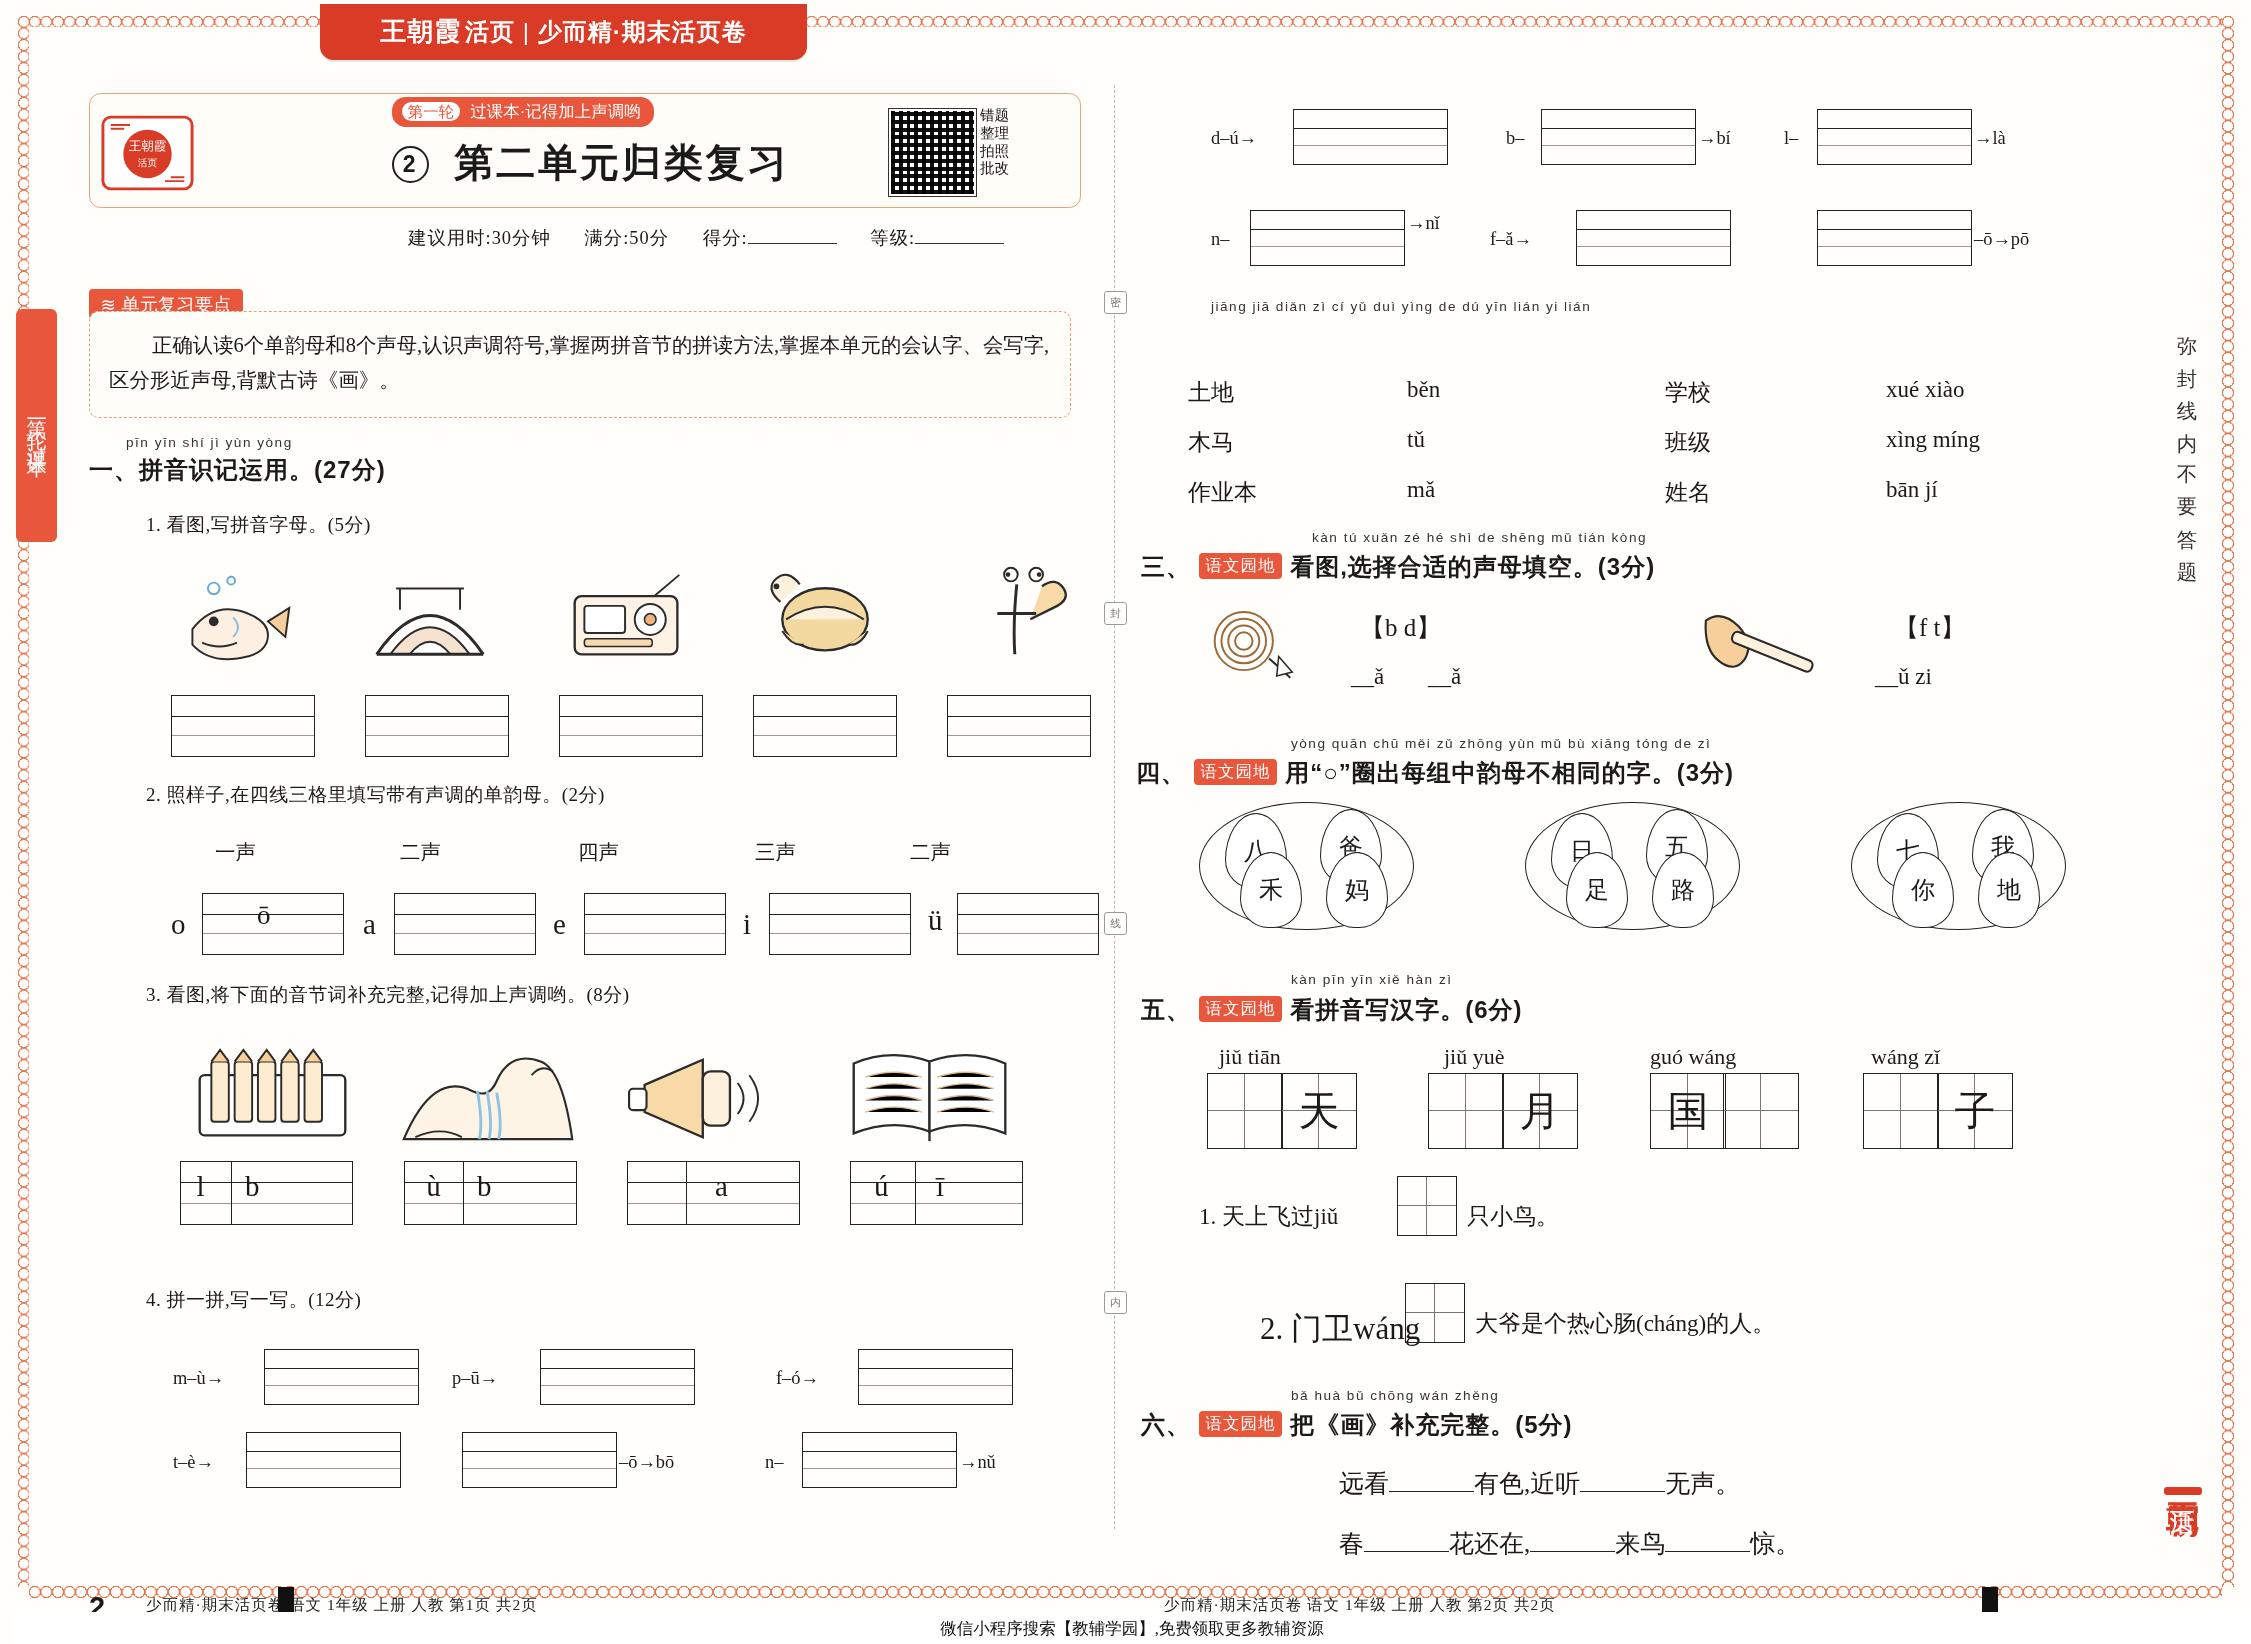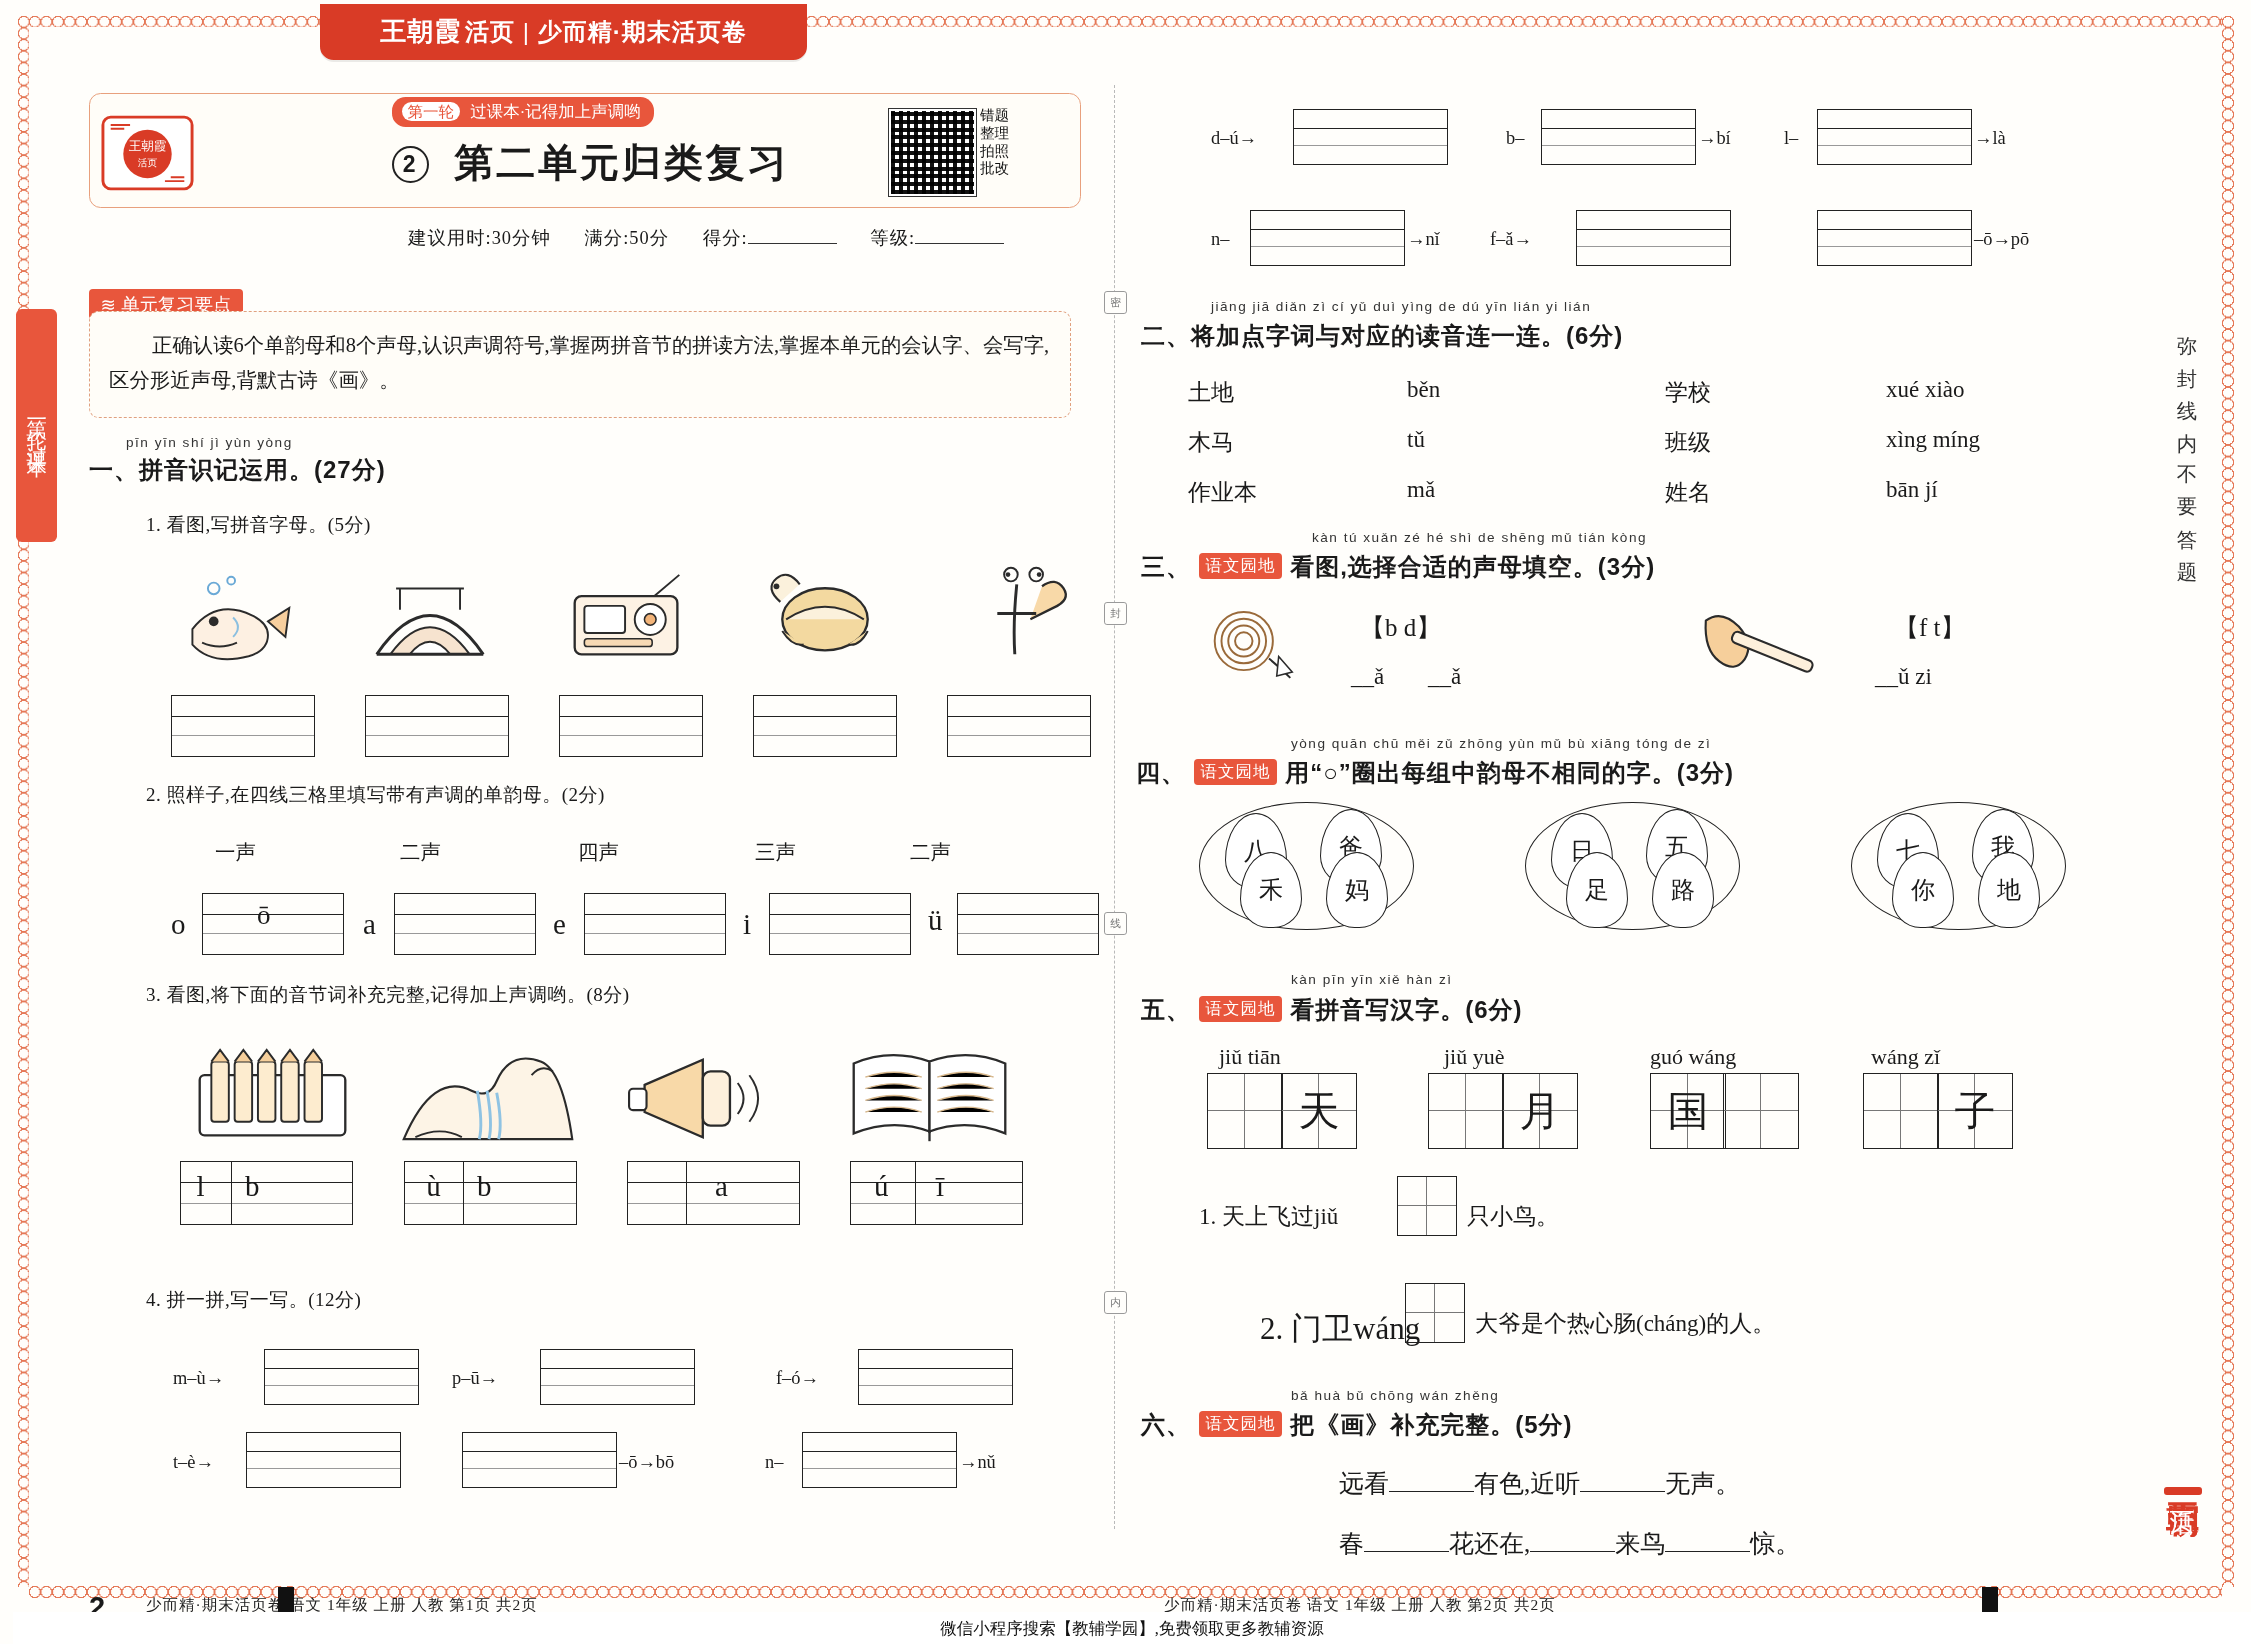--- a/index.html
+++ b/index.html
@@ -480,30 +480,27 @@
   <div class="tiange" style="left:1293px;top:109px;width:153px;height:54px"></div>
   <div class="label sm" style="left:1506px;top:128px">b–</div>
   <div class="tiange" style="left:1541px;top:109px;width:153px;height:54px"></div>
   <div class="label sm" style="left:1698px;top:128px">→bí</div>
   <div class="label sm" style="left:1784px;top:128px">l–</div>
   <div class="tiange" style="left:1817px;top:109px;width:153px;height:54px"></div>
   <div class="label sm" style="left:1974px;top:128px">→là</div>
 
   <div class="label sm" style="left:1211px;top:229px">n–</div>
   <div class="tiange" style="left:1250px;top:210px;width:153px;height:54px"></div>
-  <div class="label sm" style="left:1407px;top:229px">→nǐ</div>
+  <div class="label sm" style="left:1407px;top:213px">→nǐ</div>
   <div class="label sm" style="left:1490px;top:229px">f–ǎ→</div>
   <div class="tiange" style="left:1576px;top:210px;width:153px;height:54px"></div>
   <div class="tiange" style="left:1817px;top:210px;width:153px;height:54px"></div>
   <div class="label sm" style="left:1974px;top:229px">–ō→pō</div>
 
   <div class="pinyin-sm" style="left:1211px;top:299px">jiāng jiā diǎn zì cí yǔ duì yìng de dú yīn lián yi lián</div>
-  <div class="sec" style="left:1141px;top:320px">
-    <span>二、</span><span>将加点字词与对应的读音连一连。</span><span>(6分)</span>
-  </div>
 
   <div class="label" style="left:1188px;top:377px;font-size:23px">土地</div>
   <div class="label" style="left:1188px;top:427px;font-size:23px">木马</div>
   <div class="label" style="left:1188px;top:477px;font-size:23px">作业本</div>
   <div class="label" style="left:1407px;top:377px;font-size:23px">běn</div>
   <div class="label" style="left:1407px;top:427px;font-size:23px">tǔ</div>
   <div class="label" style="left:1407px;top:477px;font-size:23px">mǎ</div>
   <div class="label" style="left:1665px;top:377px;font-size:23px">学校</div>
   <div class="label" style="left:1665px;top:427px;font-size:23px">班级</div>
   <div class="label" style="left:1665px;top:477px;font-size:23px">姓名</div>

